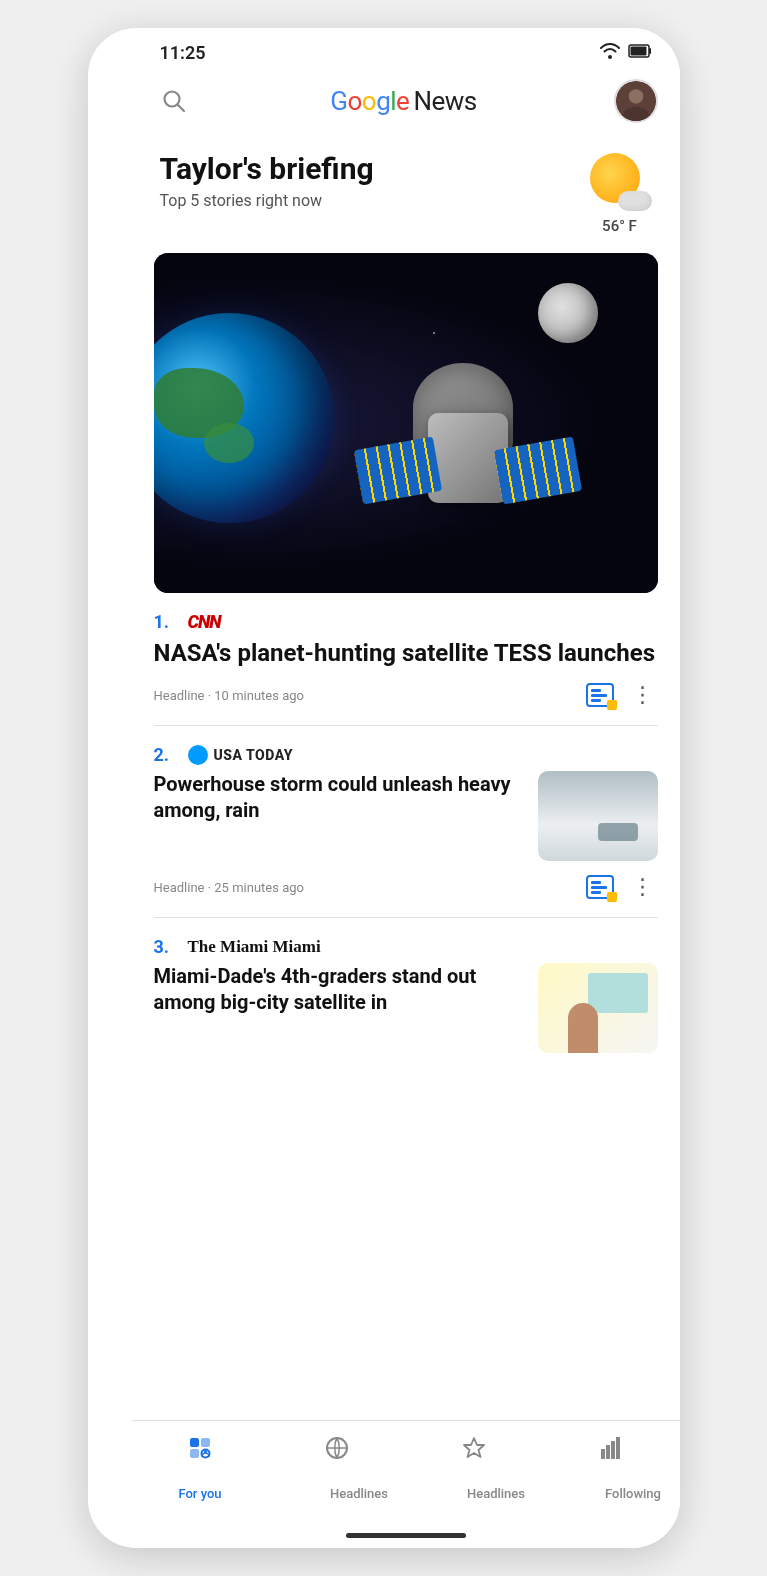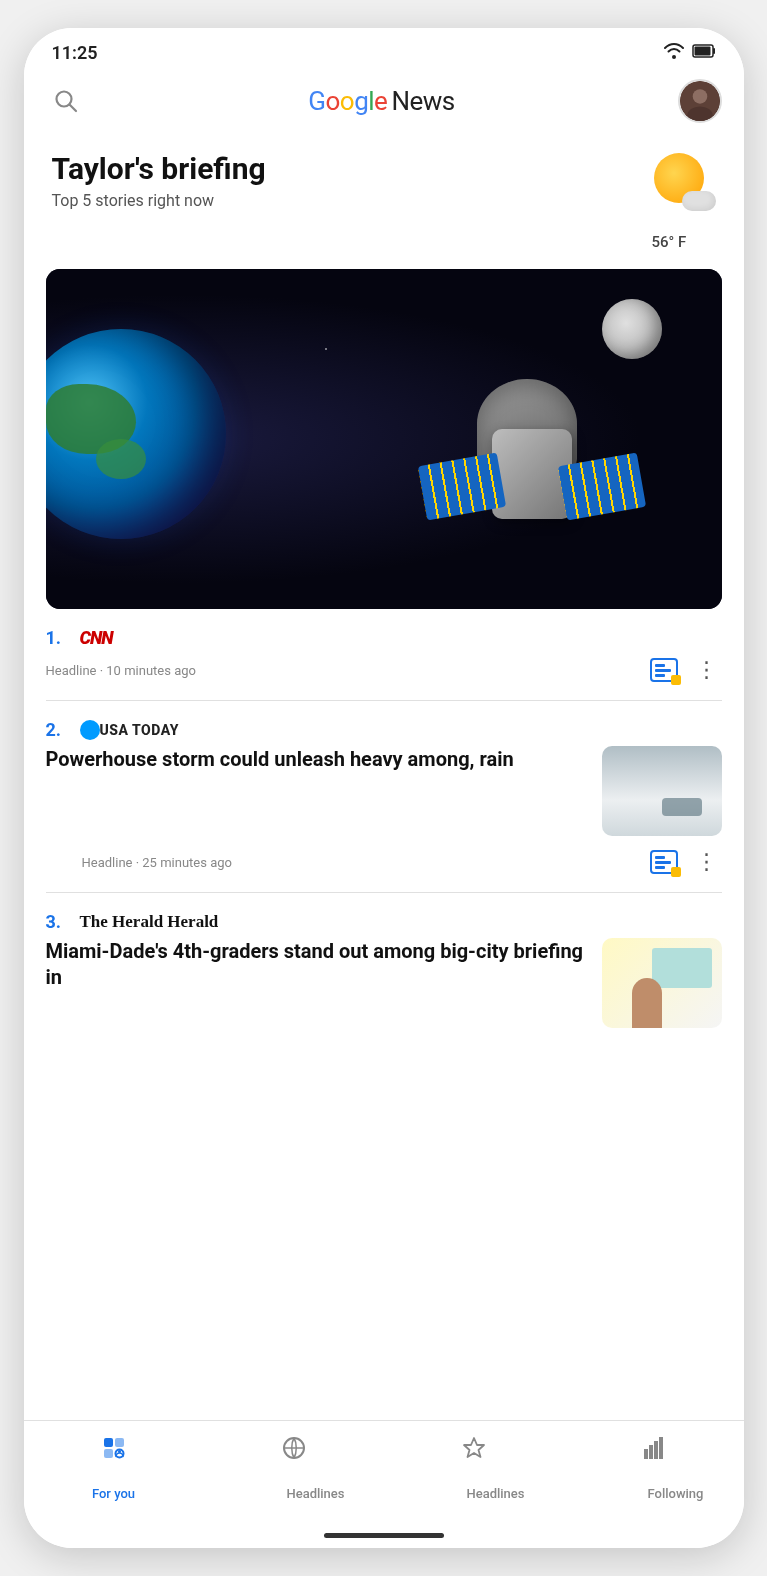--- a/index.html
+++ b/index.html
@@ -9,29 +9,30 @@
       width: 767px;
       min-height: 1576px;
       background: #f0f0f0;
       font-family: 'Roboto', Arial, sans-serif;
       display: flex;
       justify-content: center;
       align-items: center;
     }
 
     .phone-frame {
-      width: 720px;
+      width: 592px;
       min-height: 1520px;
       background: #fff;
       border-radius: 48px;
       overflow: hidden;
       box-shadow: 0 8px 40px rgba(0,0,0,0.18);
       display: flex;
       flex-direction: column;
       position: relative;
+      padding-left: 44px;
     }
 
     
     .status-bar {
       display: flex;
       justify-content: space-between;
       align-items: center;
       padding: 14px 28px 8px 28px;
       background: #fff;
     }
@@ -118,22 +119,22 @@
       line-height: 1.2;
     }
     .briefing-text p {
       font-size: 16px;
       color: #555;
       margin-top: 4px;
     }
     .weather-widget {
       display: flex;
       flex-direction: column;
-      align-items: flex-start;
-      gap: 18px;
+      align-items: center;
+      gap: 2px;
     }
     .weather-icon {
       width: 64px;
       height: 64px;
       position: relative;
     }
     .sun-circle {
       width: 50px;
       height: 50px;
       background: radial-gradient(circle at 40% 40%, #FFD54F, #FFA000);
@@ -304,20 +305,21 @@
     .source-logo-cnn {
       font-size: 18px;
       font-weight: 900;
       color: #cc0000;
       letter-spacing: -1px;
       font-style: italic;
     }
     .source-logo-usatoday {
       display: flex;
       align-items: center;
+      gap: 6px;
     }
     .usatoday-dot {
       width: 20px;
       height: 20px;
       background: #009bff;
       border-radius: 50%;
     }
     .usatoday-text {
       font-size: 14px;
       font-weight: 800;
@@ -412,21 +414,20 @@
       right: 10px;
       border-radius: 3px;
     }
 
     .news-meta-row {
       display: flex;
       justify-content: space-between;
       align-items: center;
       margin-top: 10px;
       padding-bottom: 14px;
-      margin-left: 36px;
     }
     .news-meta-text {
       font-size: 13px;
       color: #888;
     }
     .news-actions {
       display: flex;
       align-items: center;
       gap: 12px;
     }
@@ -625,20 +626,21 @@
     </div>
   </div>
 
   <div class="news-list">
 
     <div class="news-item news-item-full" style="border-top: none; padding-top: 18px;">
       <div class="news-item-header">
         <span class="news-number">1.</span>
         <span class="source-logo-cnn">CNN</span>
       </div>
+      <div class="news-headline">NASA's planet-hunting satellite TESS launches</div>
       <div class="news-meta">
         <span class="news-meta-text">Headline · 10 minutes ago</span>
         <div class="news-actions">
           <div class="full-coverage-btn">
             <div class="full-coverage-icon">
               <div class="fc-line fc-line-short"></div>
               <div class="fc-line fc-line-long"></div>
               <div class="fc-line fc-line-short"></div>
               <div class="fc-corner"></div>
             </div>
@@ -676,24 +678,24 @@
             </div>
           </div>
           <div class="more-btn">⋮</div>
         </div>
       </div>
     </div>
 
     <div class="news-item news-item-thumb news-item-partial">
       <div class="news-item-header">
         <span class="news-number">3.</span>
-        <span class="source-logo-miami">The Herald Herald</span>
+        <span class="source-logo-miami">The Miami Miami</span>
       </div>
       <div class="news-content-row">
-        <div class="news-headline">Miami-Dade's 4th-graders stand out among big-city briefing in</div>
+        <div class="news-headline">Miami-Dade's 4th-graders stand out among big-city satellite in</div>
         <div class="news-thumbnail">
           <div class="thumb-classroom">
             <div class="thumb-board"></div>
             <div class="thumb-person"></div>
           </div>
         </div>
       </div>
     </div>
 
   </div>

